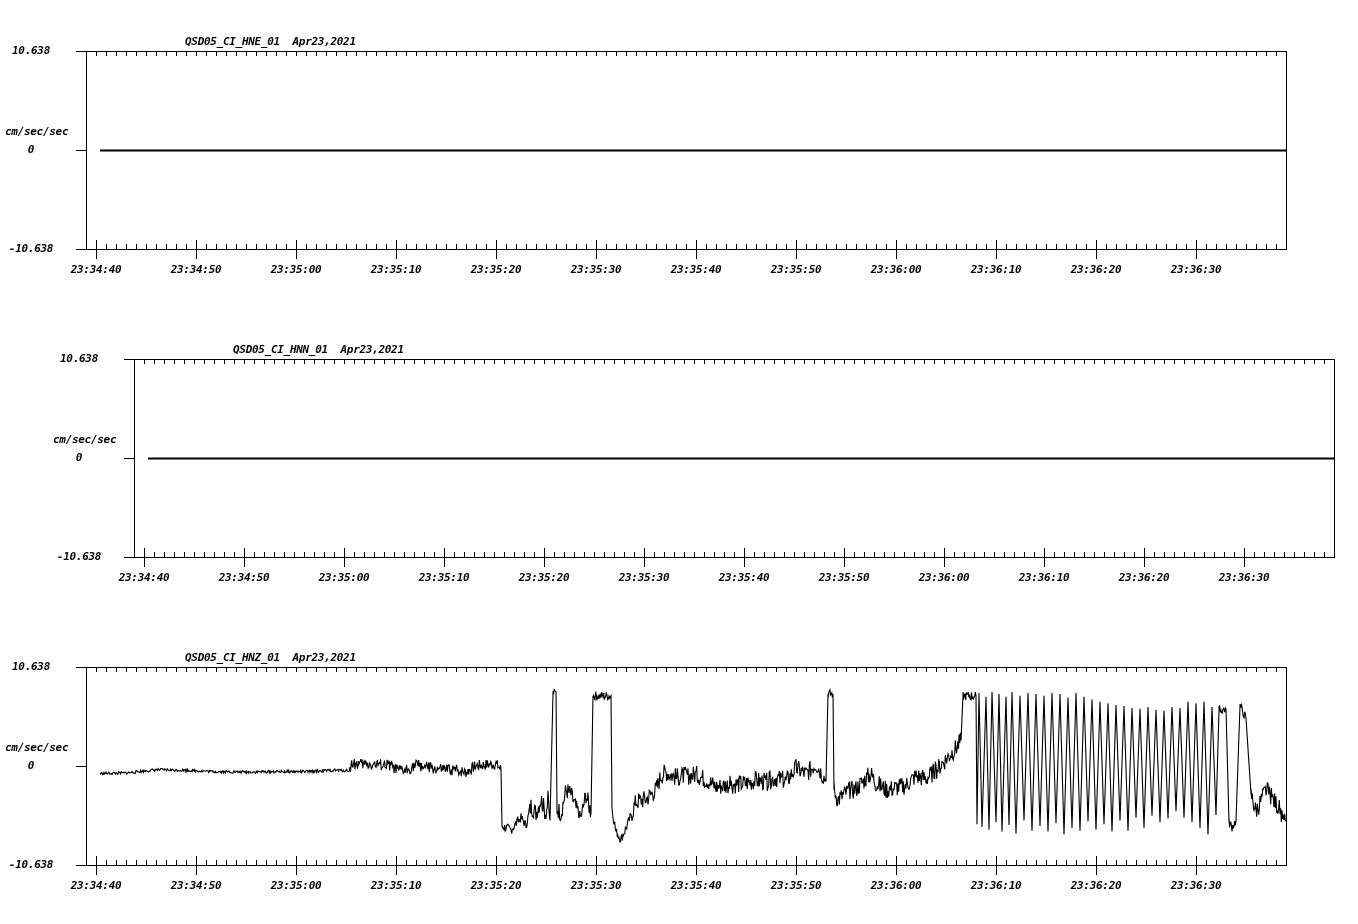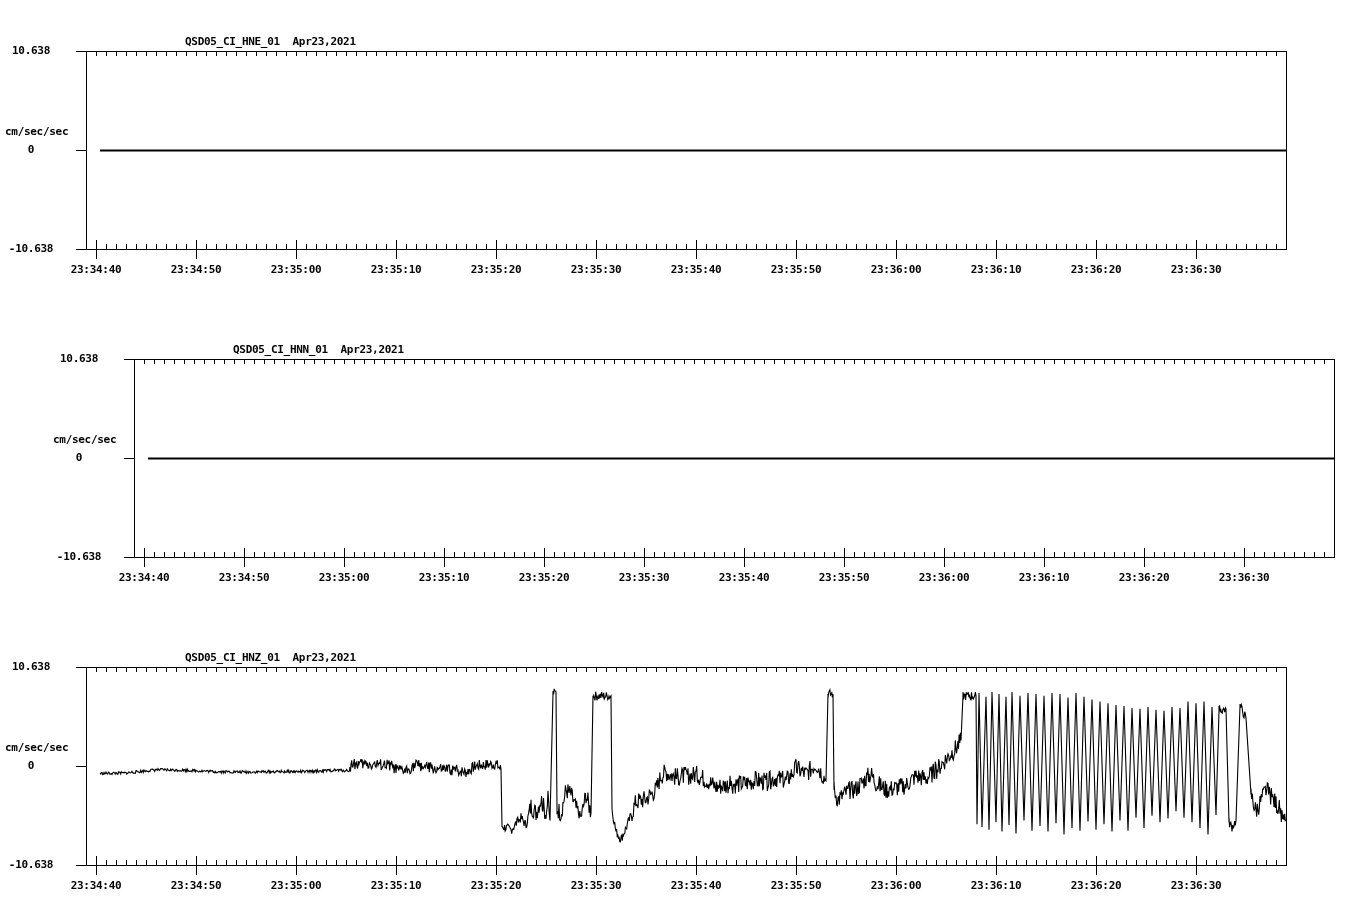--- a/index.html
+++ b/index.html
@@ -1,18 +1,18 @@
 <!DOCTYPE html>
 <html><head>
 <meta charset="utf-8">
 <style>
   html, body { margin:0; padding:0; background:#ffffff; }
   body { width:1358px; height:924px; position:relative; overflow:hidden;
          font-family:"DejaVu Sans Mono", "Liberation Mono", monospace; color:#000; }
-  .panel { position:absolute; left:0; width:1358px; height:300px; }
+  .panel { position:absolute; left:0; width:1358px; height:300px;font-style:italic; }
   .lbl { position:absolute; font-size:11px; font-weight:bold; line-height:12px; white-space:pre; letter-spacing:-0.3px; }
   .ylbl { text-align:center; width:62px; left:0; }
   .unit { left:5px; }
   .title { left:185px; }
   .xt { width:80px; text-align:center; }
   svg.plot { position:absolute; left:0; top:0; }
 </style>
 </head>
 <body>
 

